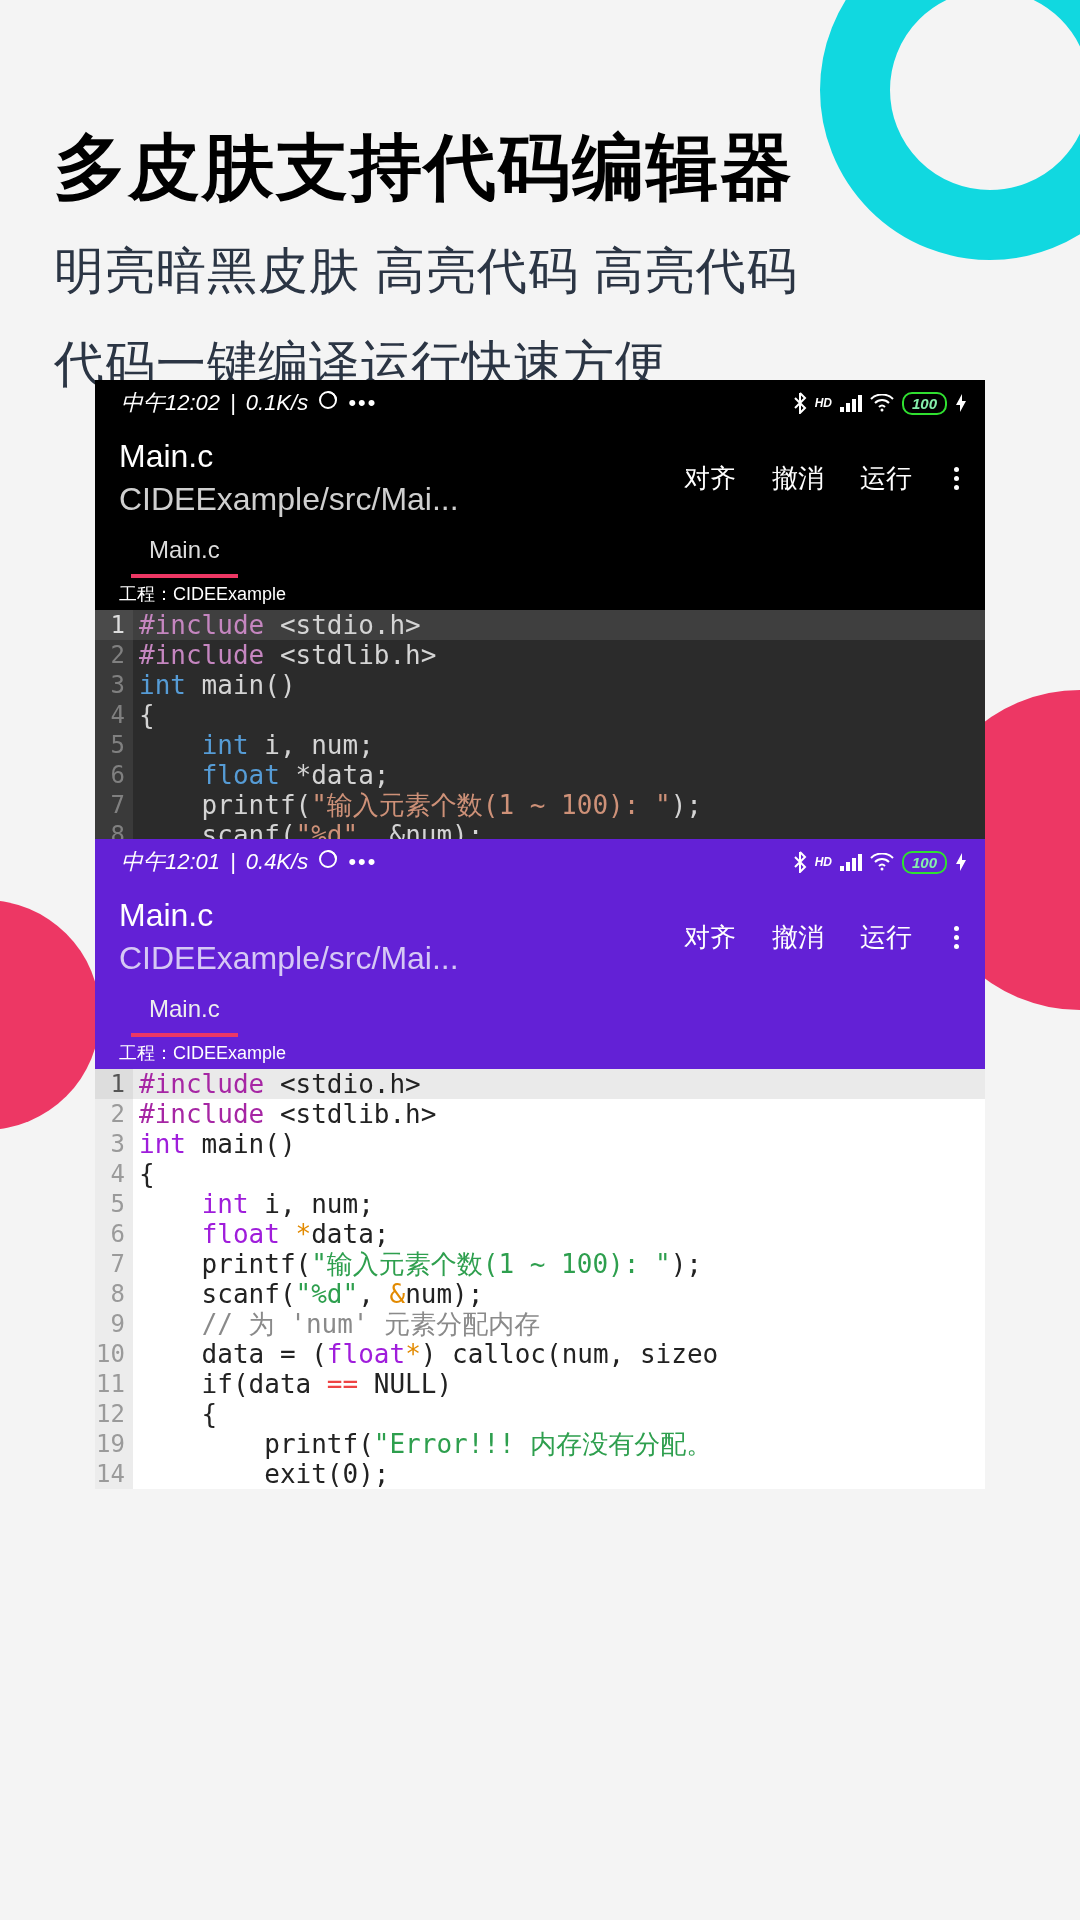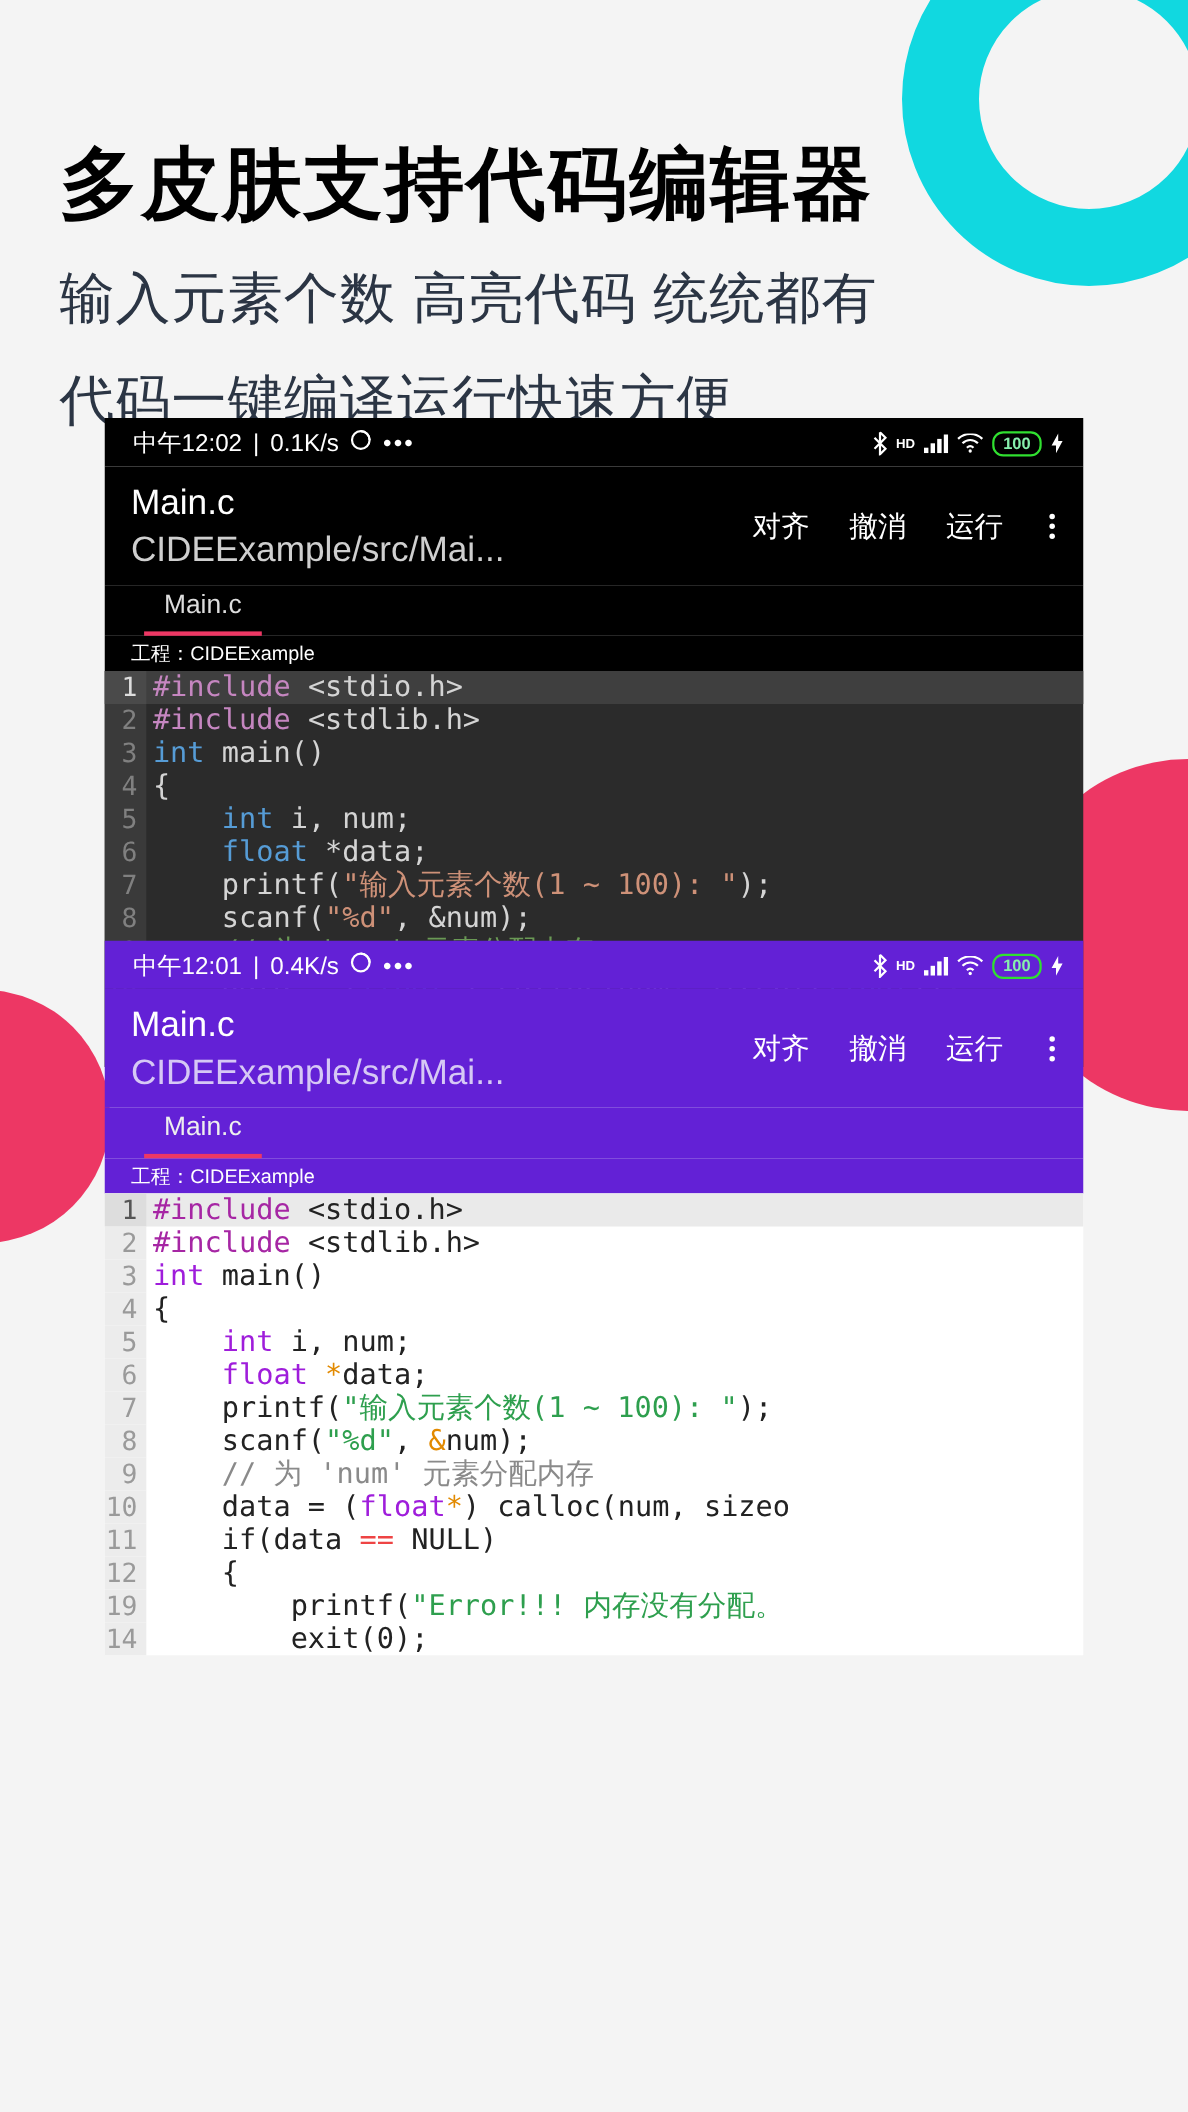--- a/index.html
+++ b/index.html
@@ -55,32 +55,32 @@
   left: 95px;
   top: 380px;
   width: 890px;
 }
 .phone {
   position: absolute;
   width: 100%;
   overflow: hidden;
 }
 .phone.dark { top: 0; }
-.phone.light { top: 475px; }
+.phone.light { top: 459px; }
 .status-bar {
   display: flex;
   justify-content: space-between;
   align-items: center;
   padding: 8px 18px 6px 26px;
   font-size: 22px;
   color: #fff;
 }
 .phone.dark .status-bar { background: #000; }
 .phone.light .status-bar { background: #6321d6; }
-.status-left, .status-right { display: flex; align-items: center; gap: 10px; }
+.status-left, .status-right { display: flex; align-items: center; gap: 10px; font-style: italic; }
 .status-right { gap: 8px; }
 .status-right svg { display: block; }
 .battery-badge {
   display: inline-flex; align-items: center;
   padding: 1px 8px; border: 2px solid #30e030;
   border-radius: 10px; color: #86efac;
   font-size: 15px; font-weight: 700;
 }
 .app-bar {
   display: flex; align-items: center;
@@ -157,21 +157,21 @@
 </style>
 </head>
 <body>
 
 <div class="deco-ring-teal"></div>
 <div class="deco-circle-pink-right"></div>
 <div class="deco-circle-pink-left"></div>
 
 <div class="hero">
   <h1>多皮肤支持代码编辑器</h1>
-  <p>输入元素个数 高亮代码 统统都有</p>
+  <p>明亮暗黑皮肤 高亮代码 高亮代码</p>
   <p>代码一键编译运行快速方便</p>
 </div>
 
 <div class="stack">
 
   <div class="phone dark">
     <div class="status-bar">
       <div class="status-left">
         <span>中午12:02</span>
         <span>|</span>

